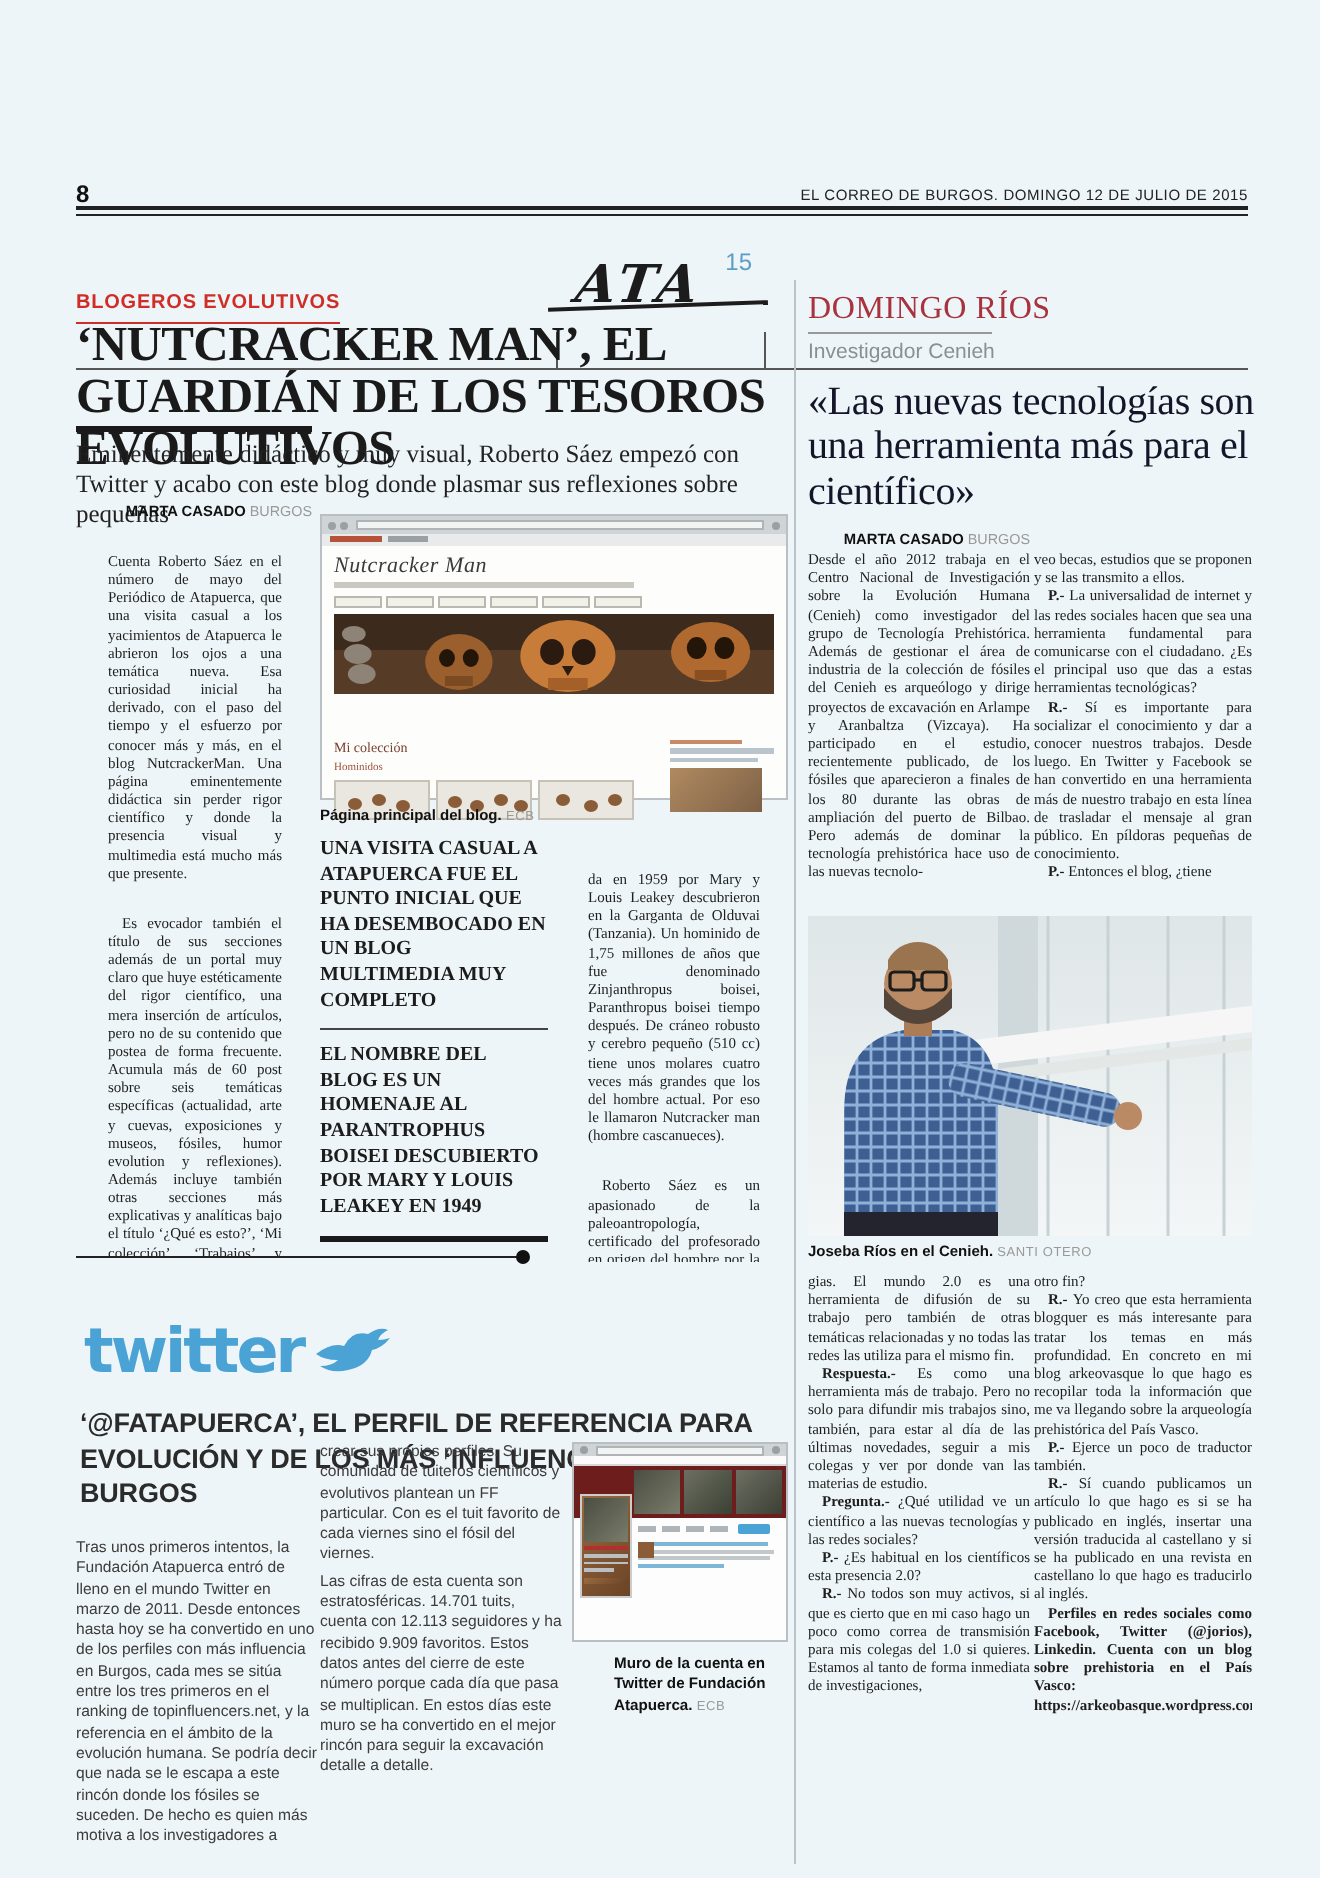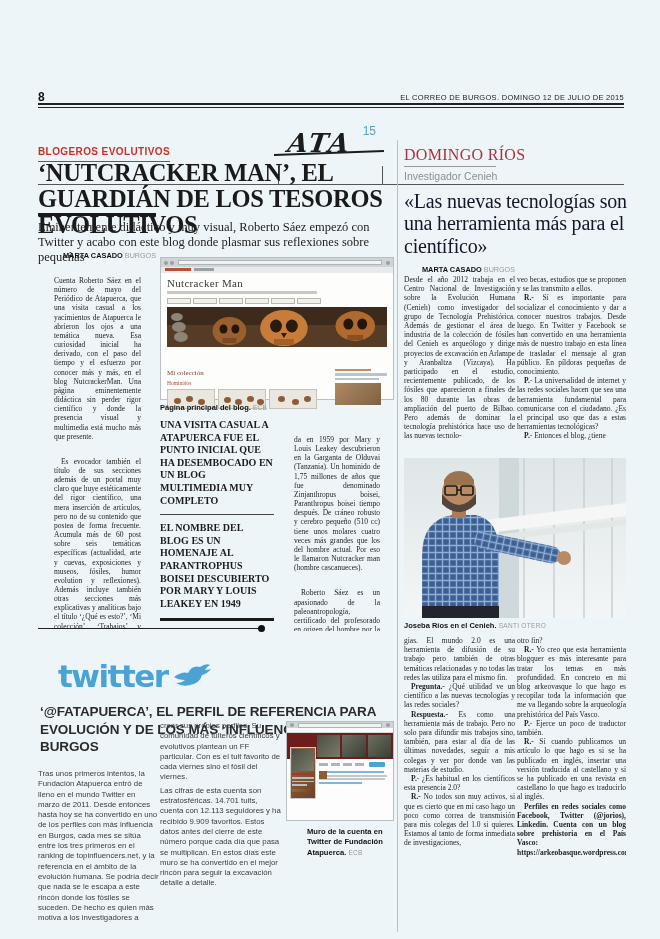--- a/index.html
+++ b/index.html
@@ -41,21 +41,21 @@
 
   
   .blogfig{left:160px;top:257px;width:234px;height:143px;background:#dfe3e4;border:1px solid #b9bfc2;}
   .bb{height:9px;background:#cfd4d6;display:flex;align-items:center;padding:0 3px;gap:2px;}
   .bb .dot{width:4px;height:4px;border-radius:2px;background:#9aa1a5;}
   .bb .url{flex:1;height:5px;background:#f2f4f4;border:0.5px solid #aeb4b7;margin:0 2px;}
   .bmbar{height:6px;background:#e8eaeb;display:flex;gap:3px;padding:1px 4px;}
   .bmbar span{width:26px;height:3px;background:#b4533a;}
   .bmbar span+span{background:#9aa1a5;width:20px;}
   .blogpage{position:relative;height:126px;background:#fdfdfb;padding:4px 6px 0 6px;}
-  .blog-title{font-family:"Liberation Serif",serif;font-size:11px;color:#3a3a3a;letter-spacing:.3px;}
+  .blog-title{font-family:"Liberation Serif",serif;font-size:11px;color:#3a3a3a;letter-spacing:.3px;font-style:italic;}
   .blog-sub{margin-top:2px;width:150px;height:2.5px;background:#c9c9c2;}
   .blog-tabs{margin-top:4px;display:flex;gap:2px;}
   .blog-tabs span{width:24px;height:6px;border:0.5px solid #b9b9b0;background:#f1f1ea;}
   .blog-banner{margin-top:3px;width:100%;height:40px;}
   .blog-body{display:flex;margin-top:18px;gap:4px;}
   .blog-main{flex:1;}
   .sec-h{font-family:"Liberation Serif",serif;font-size:7px;color:#7a4030;}
   .sub-h{font-family:"Liberation Serif",serif;font-size:5.5px;color:#a0523a;margin-top:3px;}
   .thumbs{display:flex;gap:3px;margin-top:3px;}
   .thumbs div{width:48px;height:20px;background:#e9e7df;border:0.5px solid #c6c2b5;position:relative;overflow:hidden;}
@@ -86,21 +86,21 @@
   .ivcols p{margin:0;text-indent:7px;}
   .ivcols p:first-child{text-indent:0;}
   .ivA{left:404px;top:275px;width:111px;height:181px;}
   .ivB{left:517px;top:275px;width:109px;height:181px;}
   .photo{left:404px;top:458px;width:222px;height:160px;background:#e6eaeb;}
   .photocap{left:404px;top:621px;width:222px;font-size:7.5px;font-weight:bold;color:#111;}
   .ivA2{left:404px;top:636px;width:111px;height:294px;}
   .ivB2{left:517px;top:636px;width:109px;height:294px;}
 
   
-  .tw-logo{left:42px;top:655px;height:42px;display:flex;align-items:center;gap:4px;margin-left:16px;}
+  .tw-logo{left:42px;top:655px;height:42px;display:flex;align-items:center;gap:4px;}
   .tw-word{font-size:31px;font-weight:bold;color:#4aa3d4;letter-spacing:-1.5px;font-family:"DejaVu Sans",sans-serif;}
   .tw-head{left:40px;top:703px;width:352px;font-size:13.5px;font-weight:bold;color:#2b2b2b;line-height:1.3;letter-spacing:-0.1px;}
   .twcols{font-size:7.8px;line-height:10.3px;color:#3c3c3c;overflow:hidden;}
   .twcols p{margin:0 0 3px 0;}
   .twc1{left:38px;top:721px;width:121px;height:210px;margin-top:48px;}
   .twc2{left:160px;top:721px;width:122px;height:210px;}
   .twfig{left:286px;top:721px;width:108px;height:100px;background:#e8eaec;border:1px solid #b9bfc2;overflow:hidden;}
   .twfig .bb{height:6px;}
   .tw-nav{height:5px;background:#fbfbfb;border-bottom:0.5px solid #d8d8d8;}
   .tw-banner{position:relative;height:26px;background:#6e1d1d;display:flex;gap:2px;padding:2px 2px 2px 30px;}
@@ -267,22 +267,22 @@
   <div class="abs byline byline-iv">
     <b>MARTA CASADO</b>
     <span>BURGOS</span>
   </div>
 
   <div class="abs ivcols ivA">
       <p>Desde el año 2012 trabaja en el Centro Nacional de Investigación sobre la Evolución Humana (Cenieh) como investigador del grupo de Tecnología Prehistórica. Además de gestionar el área de industria de la colección de fósiles del Cenieh es arqueólogo y dirige proyectos de excavación en Arlampe y Aranbaltza (Vizcaya). Ha participado en el estudio, recientemente publicado, de los fósiles que aparecieron a finales de los 80 durante las obras de ampliación del puerto de Bilbao. Pero además de dominar la tecnología prehistórica hace uso de las nuevas tecnolo-</p>
     </div>
   <div class="abs ivcols ivB">
       <p>veo becas, estudios que se proponen y se las transmito a ellos.</p>
+      <p><b>P.- </b>La universalidad de internet y las redes sociales hacen que sea una herramienta fundamental para comunicarse con el ciudadano. ¿Es el principal uso que das a estas herramientas tecnológicas?</p>
       <p><b>R.- </b>Sí es importante para socializar el conocimiento y dar a conocer nuestros trabajos. Desde luego. En Twitter y Facebook se han convertido en una herramienta más de nuestro trabajo en esta línea de trasladar el mensaje al gran público. En píldoras pequeñas de conocimiento.</p>
-      <p><b>P.- </b>La universalidad de internet y las redes sociales hacen que sea una herramienta fundamental para comunicarse con el ciudadano. ¿Es el principal uso que das a estas herramientas tecnológicas?</p>
       <p><b>P.- </b>Entonces el blog, ¿tiene</p>
     </div>
 
   <div class="abs photo">
     <svg width="222" height="160" viewBox="0 0 222 160">
       <defs>
         <pattern id="chk" width="7" height="7" patternUnits="userSpaceOnUse">
           <rect width="7" height="7" fill="#3e5f91"></rect>
           <path d="M0 3.5 H7 M3.5 0 V7" stroke="#8fb0d8" stroke-width="1.4"></path>
         </pattern>
@@ -318,22 +318,22 @@
       </g>
     </svg>
   </div>
   <div class="abs photocap">
     <span>Joseba Ríos en el Cenieh.</span>
     <span class="credit">SANTI OTERO</span>
   </div>
 
   <div class="abs ivcols ivA2">
       <p>gias. El mundo 2.0 es una herramienta de difusión de su trabajo pero también de otras temáticas relacionadas y no todas las redes las utiliza para el mismo fin.</p>
+      <p><b>Respuesta.- </b>Es como una herramienta más de trabajo. Pero no solo para difundir mis trabajos sino, también, para estar al día de las últimas novedades, seguir a mis colegas y ver por donde van las materias de estudio.</p>
       <p><b>Pregunta.- </b>¿Qué utilidad ve un científico a las nuevas tecnologías y las redes sociales?</p>
-      <p><b>Respuesta.- </b>Es como una herramienta más de trabajo. Pero no solo para difundir mis trabajos sino, también, para estar al día de las últimas novedades, seguir a mis colegas y ver por donde van las materias de estudio.</p>
       <p><b>P.- </b>¿Es habitual en los científicos esta presencia 2.0?</p>
       <p><b>R.- </b>No todos son muy activos, si que es cierto que en mi caso hago un poco como correa de transmisión para mis colegas del 1.0 si quieres. Estamos al tanto de forma inmediata de investigaciones,</p>
     </div>
   <div class="abs ivcols ivB2">
       <p>otro fin?</p>
       <p><b>R.- </b>Yo creo que esta herramienta blogquer es más interesante para tratar los temas en más profundidad. En concreto en mi blog arkeovasque lo que hago es recopilar toda la información que me va llegando sobre la arqueología prehistórica del País Vasco.</p>
       <p><b>P.- </b>Ejerce un poco de traductor también.</p>
       <p><b>R.- </b>Sí cuando publicamos un artículo lo que hago es si se ha publicado en inglés, insertar una versión traducida al castellano y si se ha publicado en una revista en castellano lo que hago es traducirlo al inglés.</p>
       <p><b>Perfiles en redes sociales como Facebook, Twitter (@jorios), Linkedin. Cuenta con un blog sobre prehistoria en el País Vasco: https://arkeobasque.wordpress.com </b></p>
     </div>

